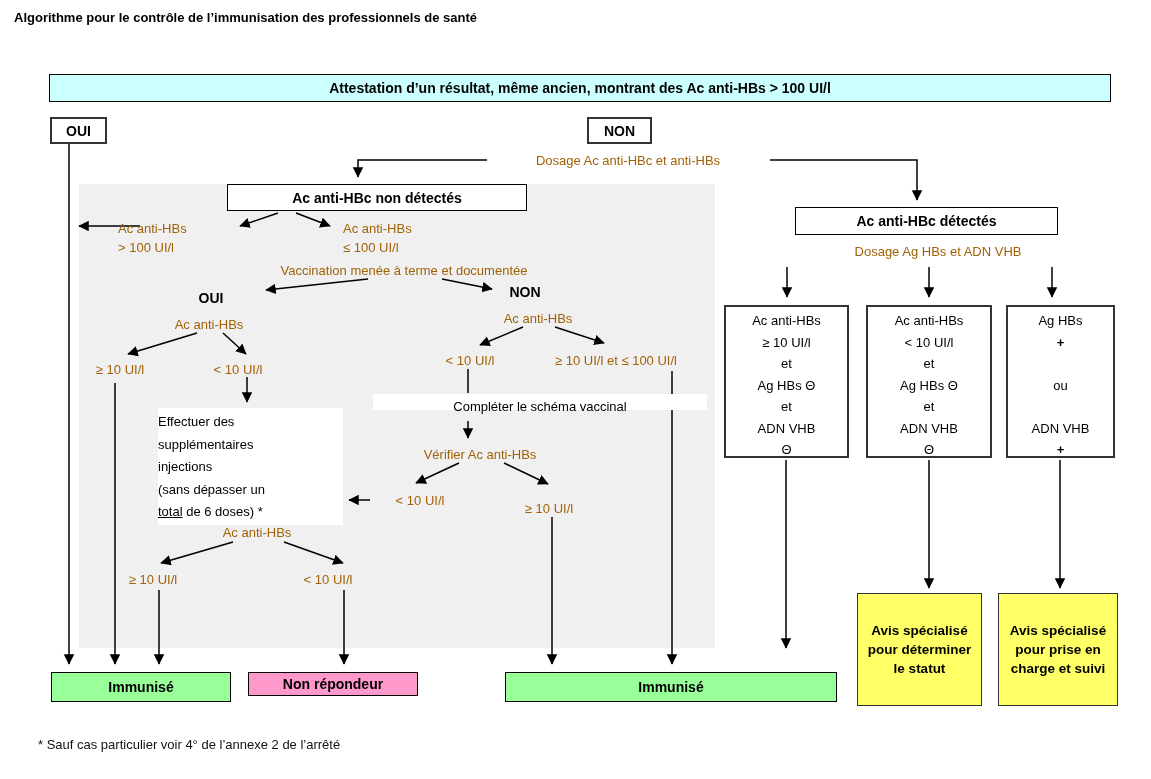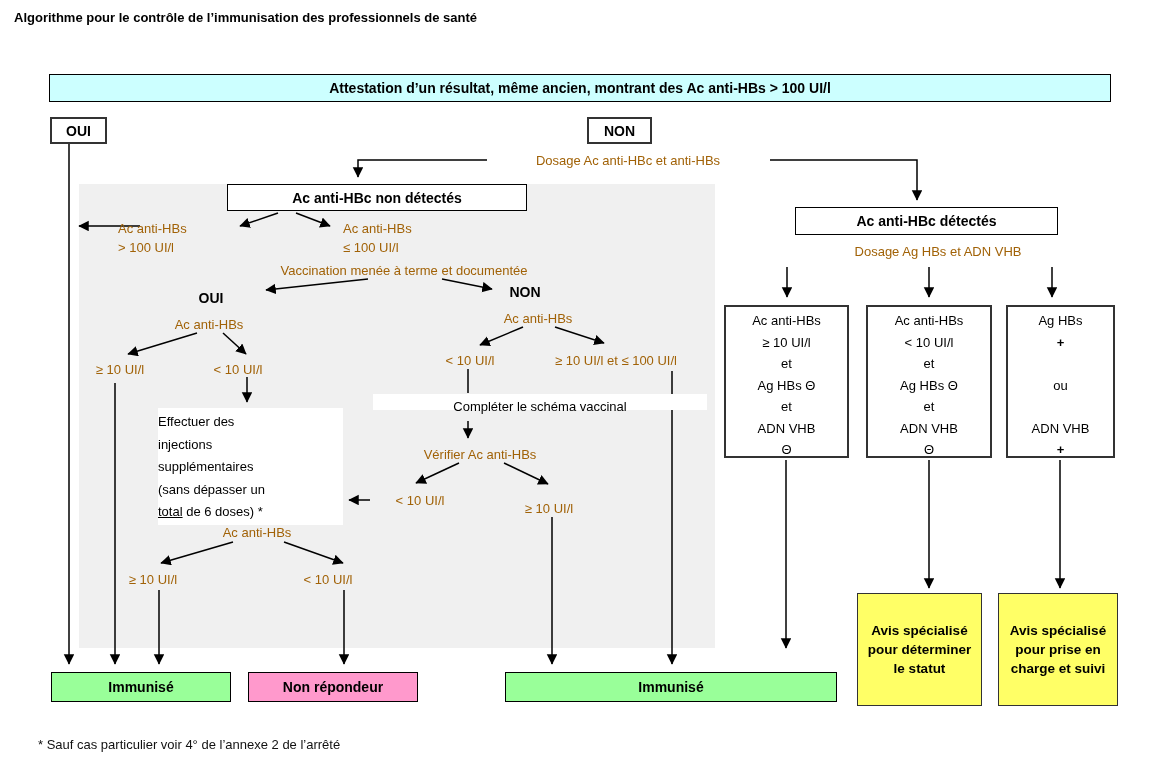--- a/index.html
+++ b/index.html
@@ -37,21 +37,21 @@
 
   .rbox { border:2px solid #333; background:#fff; text-align:center; font-size:13px;
           line-height:21.5px; padding-top:3px; box-sizing:border-box; }
   .rb1 { left:724px; top:305px; width:125px; height:153px; }
   .rb2 { left:866px; top:305px; width:126px; height:153px; }
   .rb3 { left:1006px; top:305px; width:109px; height:153px; }
   .gap { margin-top:21.5px; }
 
   .outcome { border:1.5px solid #000; font-weight:bold; font-size:14px; }
   .imm1 { left:51px;  top:672px; width:180px; height:30px; background:#99ff99; }
-  .nrep { left:248px; top:672px; width:170px; height:30px; background:#ff99cc;text-align:center; }
+  .nrep { left:248px; top:672px; width:170px; height:24px; background:#ff99cc;text-align:center; }
   .imm2 { left:505px; top:672px; width:332px; height:30px; background:#99ff99; }
   .avis { background:#ffff66; border:1.5px solid #333; font-weight:bold; font-size:13.5px;
           line-height:19px; display:flex; align-items:center; justify-content:center;
           text-align:center; padding:4px; box-sizing:border-box; }
   .avis1 { left:857px; top:593px; width:125px; height:113px; }
   .avis2 { left:998px; top:593px; width:120px; height:113px; }
 
   .footer { font-size:13px; color:#111; }
 </style>
 </head>
@@ -120,22 +120,22 @@
   </div>
   <div class="abs lbl ctr layer2" style="left:404px; top:261px;">Vaccination menée à terme et documentée</div>
   <div class="abs lbl ctr b layer2" style="left:211px; top:289px; font-size:14px;">OUI</div>
   <div class="abs lbl ctr b layer2" style="left:525px; top:283px; font-size:14px;">NON</div>
   <div class="abs lbl ctr layer2" style="left:209px; top:315px;">Ac anti-HBs</div>
   <div class="abs lbl ctr layer2" style="left:120px; top:360px;">≥ 10 UI/l</div>
   <div class="abs lbl ctr layer2" style="left:238px; top:360px;">&lt; 10 UI/l</div>
 
   <div class="abs effbox layer2">
     <div>Effectuer des</div>
+    <div>supplémentaires</div>
     <div>injections</div>
-    <div>supplémentaires</div>
     <div>(sans dépasser un</div>
     <div><span style="text-decoration:underline;">total</span><span> de 6 doses) *</span></div>
   </div>
 
   <div class="abs lbl ctr layer2" style="left:257px; top:523px;">Ac anti-HBs</div>
   <div class="abs lbl ctr layer2" style="left:153px; top:570px;">≥ 10 UI/l</div>
   <div class="abs lbl ctr layer2" style="left:328px; top:570px;">&lt; 10 UI/l</div>
 
   <div class="abs lbl ctr layer2" style="left:538px; top:309px;">Ac anti-HBs</div>
   <div class="abs lbl ctr layer2" style="left:470px; top:351px;">&lt; 10 UI/l</div>

